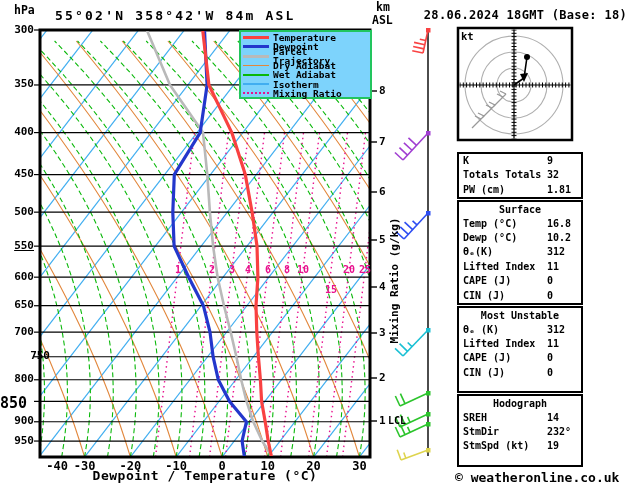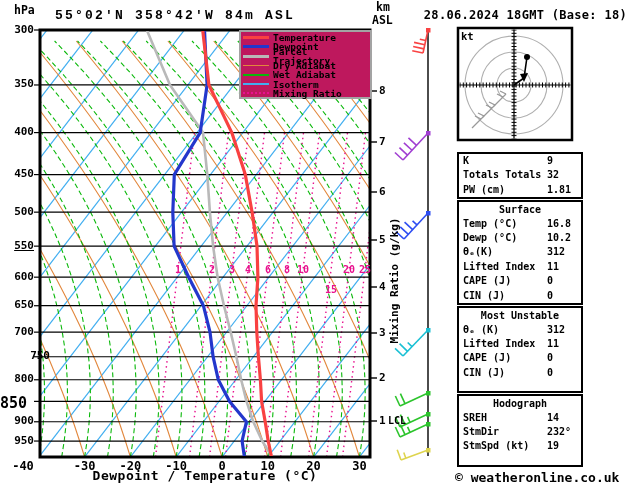--- a/index.html
+++ b/index.html
@@ -1,21 +1,21 @@
 <!DOCTYPE html>
 <html><head>
 <meta charset="utf-8">
 <style>
   html,body{margin:0;padding:0;background:#fff;}
   #stage{position:relative;width:629px;height:486px;background:#ffffff;overflow:hidden;
          font-family:"DejaVu Sans Mono","Liberation Mono",monospace;color:#000;padding-left:16px;}
   .lbl{position:absolute;font-weight:bold;white-space:nowrap;}
   svg{position:absolute;left:0;top:0;}
-  #legend{position:absolute;left:239px;top:30px;width:133px;height:69px;border:2px solid #a3a3a3;
-          background:#be185d;box-sizing:border-box;padding:1px 0 0 2px;z-index:5;}
+  #legend{position:absolute;left:239px;top:30px;width:133px;height:69px;border:2px solid #22c55e;
+          background:#7dd3fc;box-sizing:border-box;padding:1px 0 0 2px;z-index:5;}
   .leg-row{display:flex;align-items:center;height:9.3px;}
   .leg-swatch{width:26px;margin-right:4px;flex:0 0 26px;}
   .leg-thick{height:3px;}
   .leg-thin{height:1.5px;}
   .leg-dot{height:0;border-top:2px dotted;}
   .leg-label{font-size:9.5px;font-weight:bold;line-height:9px;}
   .tbox{position:absolute;left:457px;width:126px;border:2px solid #000;background:#fff;
         box-sizing:border-box;z-index:4;}
   .trow{position:relative;height:14.4px;line-height:14.4px;font-size:10px;font-weight:bold;padding-left:4px;}
   .trow .tv{position:absolute;left:88px;top:0;}
@@ -301,21 +301,21 @@
           </g>
           <polyline points="514,85 524,78 527,57" fill="none" stroke="#000" stroke-width="1.6"></polyline>
           <circle cx="527" cy="57" r="3" fill="#000"></circle>
           <polygon points="520,74 528,73 524,82" fill="#000"></polygon>
         </g>
       </g>
     </svg>
 
   <div id="labels">
     <div class="lbl" style="left:14px;top:3px;font-size:11.5px;">hPa</div>
-    <div class="lbl" style="left:55px;top:8px;font-size:13px;letter-spacing:2.2px;font-family:Liberation Mono, monospace;">55°02'N 358°42'W 84m ASL</div>
+    <div class="lbl" style="left:55px;top:8px;font-size:13px;letter-spacing:2.2px;">55°02'N 358°42'W 84m ASL</div>
     <div class="lbl" style="left:376px;top:0px;font-size:11.5px;">km</div>
     <div class="lbl" style="left:372px;top:13px;font-size:11.5px;">ASL</div>
     <div class="lbl" style="left:420px;top:8px;width:207px;text-align:right;font-size:12px;letter-spacing:0.3px;">28.06.2024 18GMT (Base: 18)</div>
     <div class="lbl" style="left:90px;top:468px;width:230px;text-align:center;font-size:13px;letter-spacing:0.5px;">Dewpoint / Temperature (°C)</div>
     <div class="lbl" style="left:324px;top:274px;width:140px;text-align:center;font-size:11px;transform:rotate(-90deg);">Mixing Ratio (g/kg)</div>
     <div class="lbl" style="left:388px;top:415px;font-size:10px;">LCL</div>
     <div class="lbl" style="left:461px;top:30px;font-size:10.5px;">kt</div>
     <div class="lbl" style="left:455px;top:470px;font-size:13px;">© weatheronline.co.uk</div>
   <div class="lbl" style="left: 8px; top: 22.5px; width: 26px; text-align: right; font-size: 11px;">300</div>
       <div class="lbl" style="left: 8px; top: 77.4701px; width: 26px; text-align: right; font-size: 11px;">350</div>
@@ -332,21 +332,21 @@
       <div class="lbl" style="left: 8px; top: 414.265px; width: 26px; text-align: right; font-size: 11px;">900</div>
       <div class="lbl" style="left: 8px; top: 433.546px; width: 26px; text-align: right; font-size: 11px;">950</div>
       <div class="lbl" style="left: 379px; top: 414px; font-size: 11px;">1</div>
       <div class="lbl" style="left: 379px; top: 371px; font-size: 11px;">2</div>
       <div class="lbl" style="left: 379px; top: 326px; font-size: 11px;">3</div>
       <div class="lbl" style="left: 379px; top: 280px; font-size: 11px;">4</div>
       <div class="lbl" style="left: 379px; top: 233px; font-size: 11px;">5</div>
       <div class="lbl" style="left: 379px; top: 185px; font-size: 11px;">6</div>
       <div class="lbl" style="left: 379px; top: 135px; font-size: 11px;">7</div>
       <div class="lbl" style="left: 379px; top: 84px; font-size: 11px;">8</div>
-      <div class="lbl" style="left: 3px; top: 459px; width: 40px; text-align: center; font-size: 12px;">-40</div>
+      <div class="lbl" style="left: 28px; top: 459px; width: 40px; text-align: right; font-size: 12px;">-40</div>
       <div class="lbl" style="left: 64.6px; top: 459px; width: 40px; text-align: center; font-size: 12px;">-30</div>
       <div class="lbl" style="left: 110.4px; top: 459px; width: 40px; text-align: center; font-size: 12px;">-20</div>
       <div class="lbl" style="left: 156.2px; top: 459px; width: 40px; text-align: center; font-size: 12px;">-10</div>
       <div class="lbl" style="left: 202px; top: 459px; width: 40px; text-align: center; font-size: 12px;">0</div>
       <div class="lbl" style="left: 247.8px; top: 459px; width: 40px; text-align: center; font-size: 12px;">10</div>
       <div class="lbl" style="left: 293.6px; top: 459px; width: 40px; text-align: center; font-size: 12px;">20</div>
       <div class="lbl" style="left: 339.4px; top: 459px; width: 40px; text-align: center; font-size: 12px;">30</div>
       <div class="lbl" style="left: 169px; top: 264px; width: 18px; text-align: center; font-size: 10px; color: rgb(232, 17, 142);">1</div>
       <div class="lbl" style="left: 203px; top: 264px; width: 18px; text-align: center; font-size: 10px; color: rgb(232, 17, 142);">2</div>
       <div class="lbl" style="left: 223px; top: 264px; width: 18px; text-align: center; font-size: 10px; color: rgb(232, 17, 142);">3</div>

